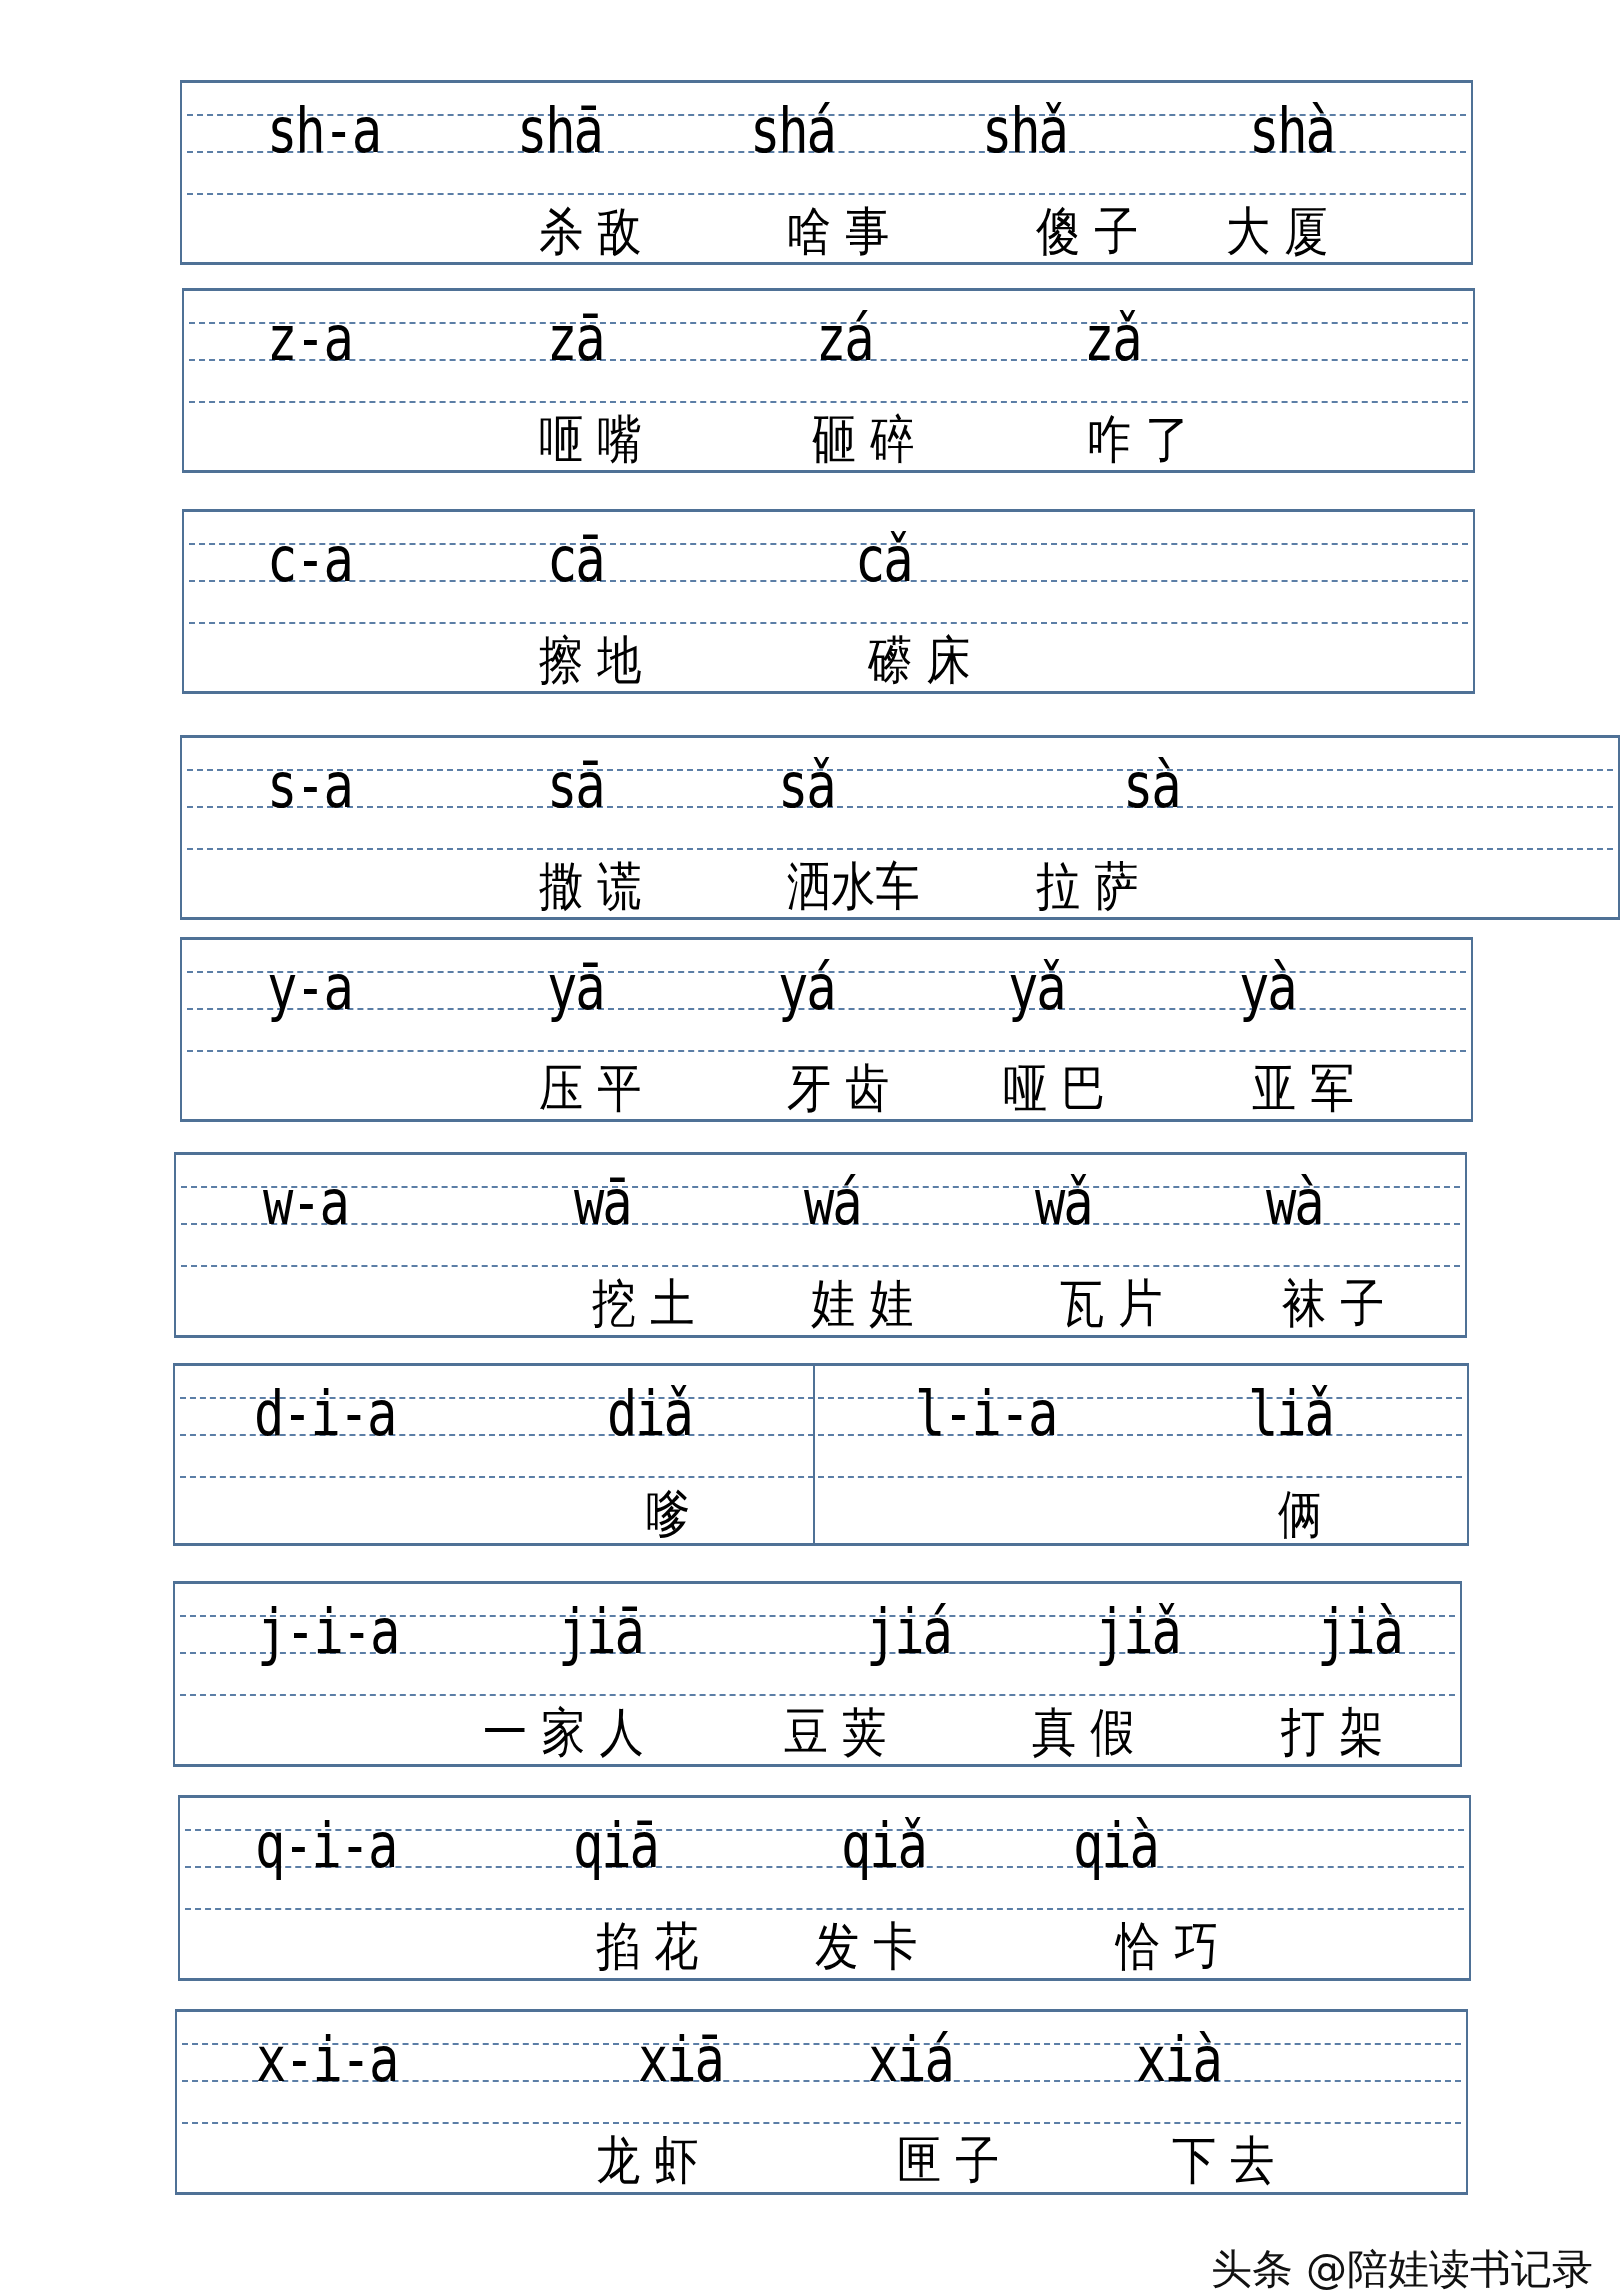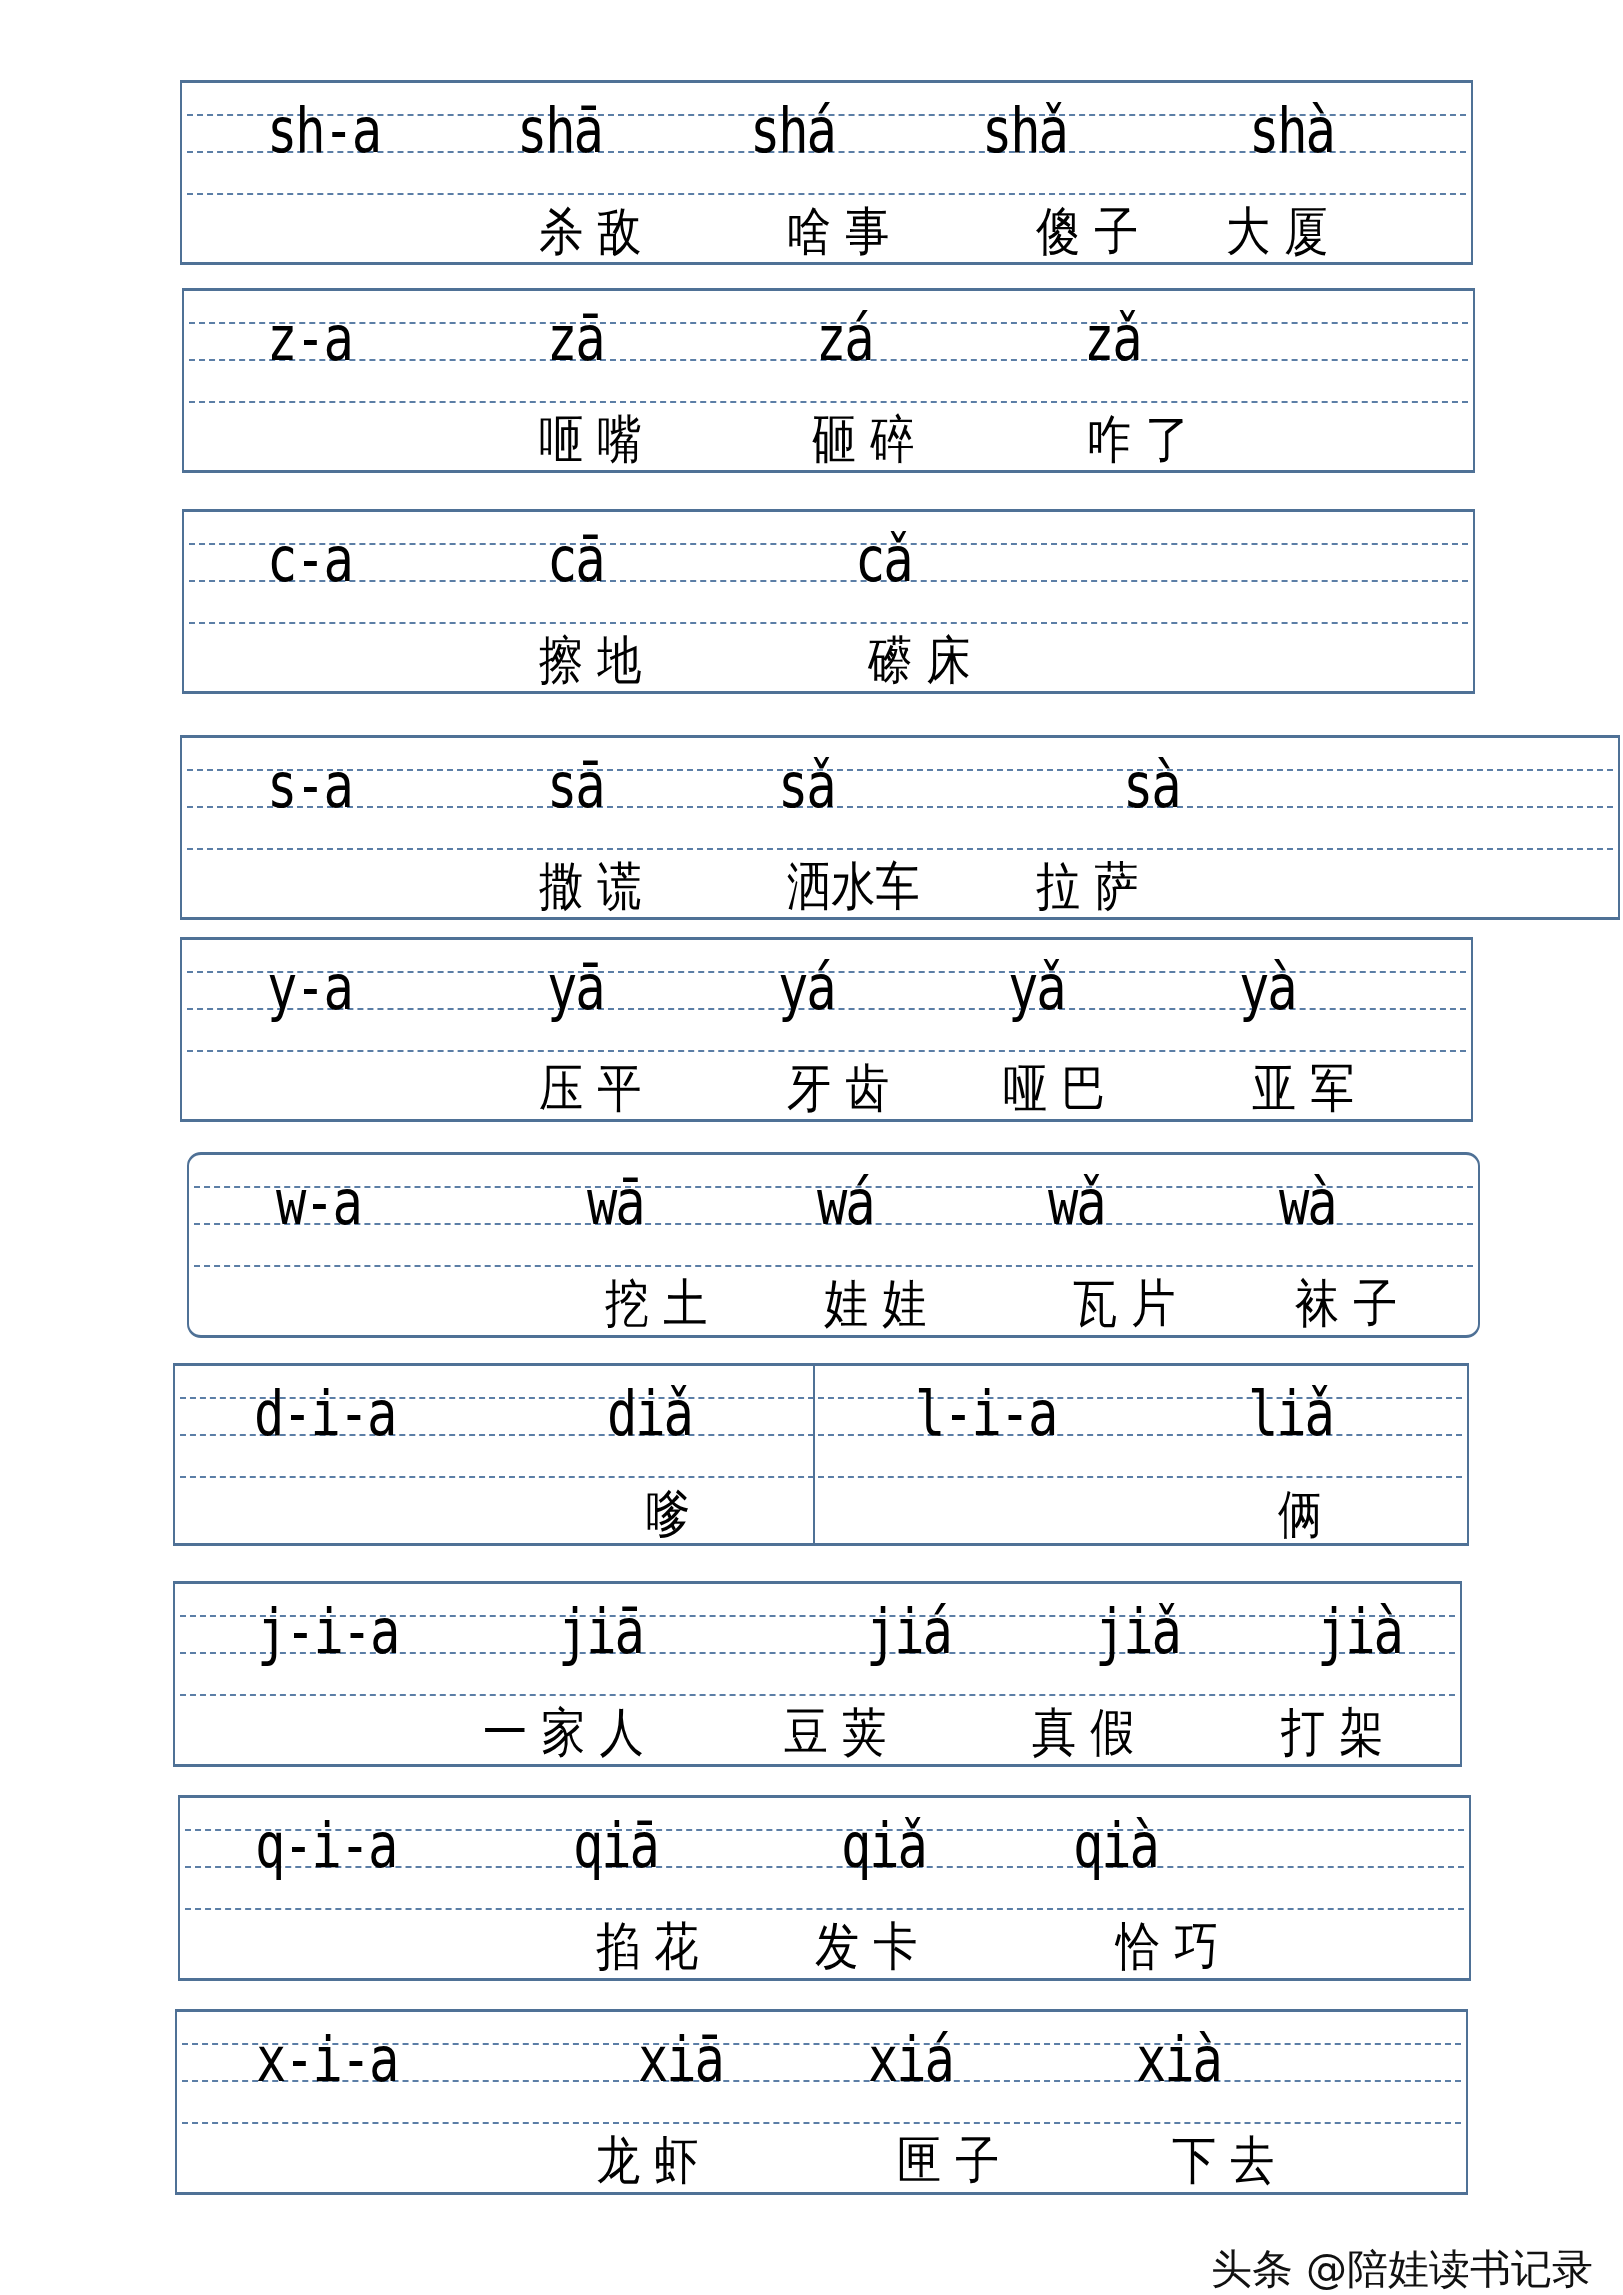--- a/index.html
+++ b/index.html
@@ -75,21 +75,21 @@
   <span class="py" style="left:365px;">yā</span>
   <span class="py" style="left:596px;">yá</span>
   <span class="py" style="left:826px;">yǎ</span>
   <span class="py" style="left:1057px;">yà</span>
   <span class="cn" style="left:357px;">压 平</span>
   <span class="cn" style="left:605px;">牙 齿</span>
   <span class="cn" style="left:821px;">哑 巴</span>
   <span class="cn" style="left:1070px;">亚 军</span>
 </div>
 
-<div class="box" style="left:187px;top:1152px;width:1293px;height:186px;border-radius:14px;">
+<div class="box" style="left:174px;top:1152px;width:1293px;height:186px;">
   <div class="line l1"></div>
   <div class="line l2"></div>
   <div class="line l3"></div>
   <span class="py" style="left:87px;">w-a</span>
   <span class="py" style="left:398px;">wā</span>
   <span class="py" style="left:628px;">wá</span>
   <span class="py" style="left:859px;">wǎ</span>
   <span class="py" style="left:1090px;">wà</span>
   <span class="cn" style="left:416px;">挖 土</span>
   <span class="cn" style="left:635px;">娃 娃</span>

